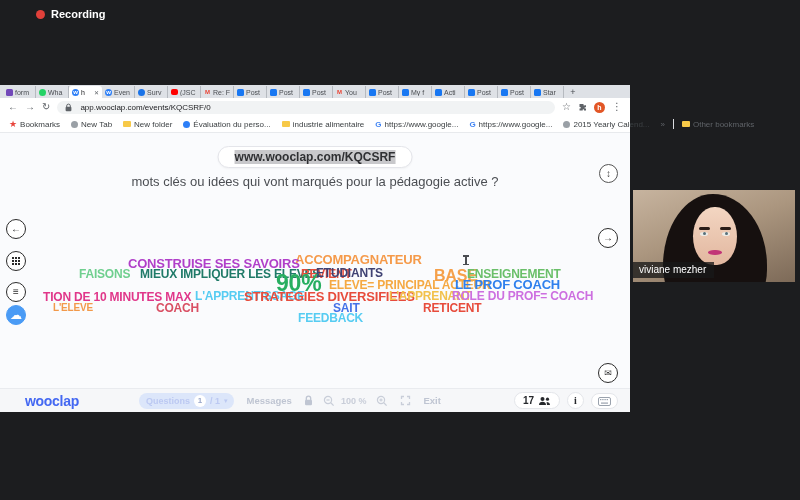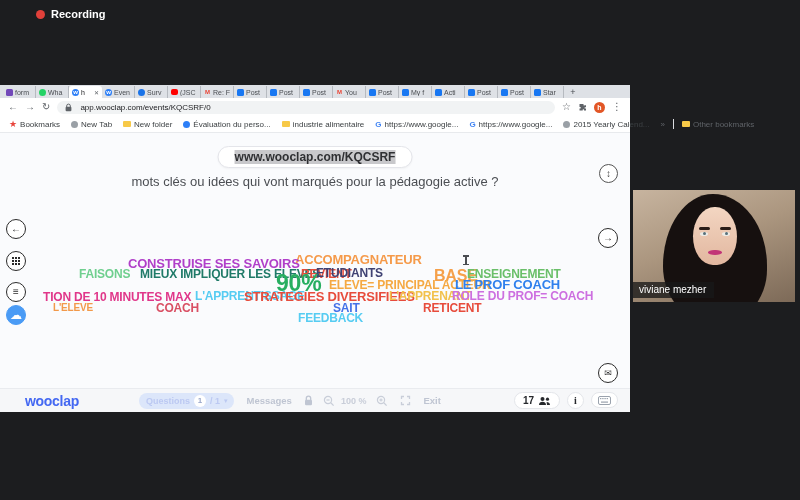--- a/index.html
+++ b/index.html
@@ -68,27 +68,27 @@
   
   .wfooter{height:24px;background:#f6f7f9;border-top:1px solid #e9ebef;display:flex;align-items:center;padding:0 12px 0 25px;}
   .wlogo{color:#4468f2;font-weight:700;font-size:14px;letter-spacing:-0.3px;}
   .qpill{margin-left:60px;height:16px;background:#dce6fa;border-radius:9px;display:flex;align-items:center;gap:4px;padding:0 7px;font-size:9px;font-weight:700;color:#bcc9f2;}
   .qnum{width:12px;height:12px;border-radius:50%;background:#fff;color:#98a5c9;text-align:center;line-height:12px;font-size:8px;}
   .qchev{font-size:7px;}
   .fbtn{margin-left:12px;font-size:9.5px;font-weight:700;color:#bfc5d2;}
   .ficon{margin-left:12px;display:flex;align-items:center;}
   .fzoomlvl{margin-left:6px;font-size:9px;font-weight:700;color:#c9ced9;}
   .fzoom{margin-left:10px;}
-  .fright{margin-left:auto;display:flex;align-items:flex-start;gap:7px;}
+  .fright{margin-left:auto;display:flex;align-items:flex-end;gap:7px;}
   .ppill{height:17px;background:#fff;border:1px solid #e4e6ea;border-radius:10px;display:flex;align-items:center;gap:4px;padding:0 8px;font-size:10px;font-weight:700;color:#26282c;}
   .ipill{width:17px;height:17px;background:#fff;border:1px solid #e4e6ea;border-radius:50%;text-align:center;line-height:16px;font-size:10px;font-weight:700;color:#26282c;font-family:"Liberation Serif",serif;}
   .kpill{height:16px;background:#fff;border:1px solid #e4e6ea;border-radius:9px;display:flex;align-items:center;padding:0 6px;}
 
   
-  .video{position:absolute;left:633px;top:190px;width:162px;height:112px;overflow:hidden;background:linear-gradient(160deg,#c7b49f 0%,#ab967f 45%,#7d6a58 100%);}
+  .video{position:absolute;left:633px;top:190px;width:162px;height:92px;overflow:hidden;background:linear-gradient(160deg,#c7b49f 0%,#ab967f 45%,#7d6a58 100%);}
   .hair{position:absolute;left:30px;top:4px;width:104px;height:130px;background:#16100f;border-radius:48% 52% 46% 50%/55% 55% 42% 44%;}
   .face{position:absolute;left:60px;top:17px;width:44px;height:58px;background:linear-gradient(180deg,#f3d6c2,#e2b79f);border-radius:50% 50% 46% 46%/52% 52% 50% 50%;}
   .face .brow{position:absolute;top:20px;width:11px;height:2.5px;background:#2a1d18;border-radius:2px;}
   .face .brow.l{left:6px;} .face .brow.r{right:6px;}
   .face .eye{position:absolute;top:25px;width:8px;height:3.5px;background:#ecebe6;border-radius:50%;}
   .face .eye.l{left:7px;} .face .eye.r{right:7px;}
   .face .eye i{display:block;width:3px;height:3px;border-radius:50%;background:#57707a;margin:0 auto;}
   .face .lips{position:absolute;bottom:10px;left:15px;width:14px;height:5px;background:#c23577;border-radius:45% 45% 50% 50%;}
   .vname{position:absolute;left:0;bottom:4px;background:rgba(24,24,24,.78);color:#fff;font-size:10px;padding:2px 8px 3px 6px;}
 </style>

